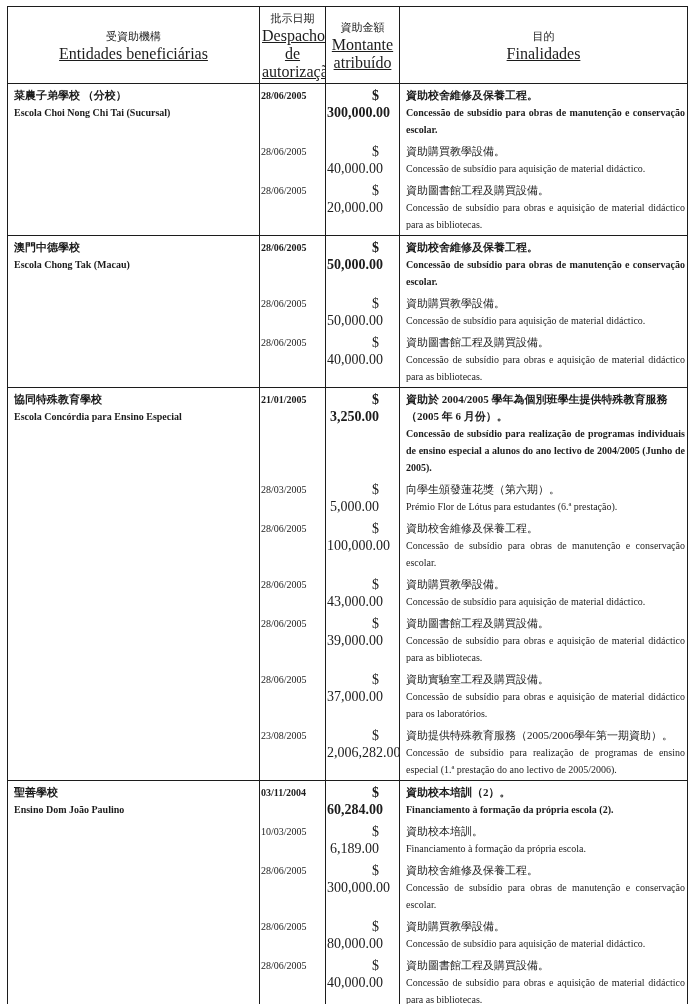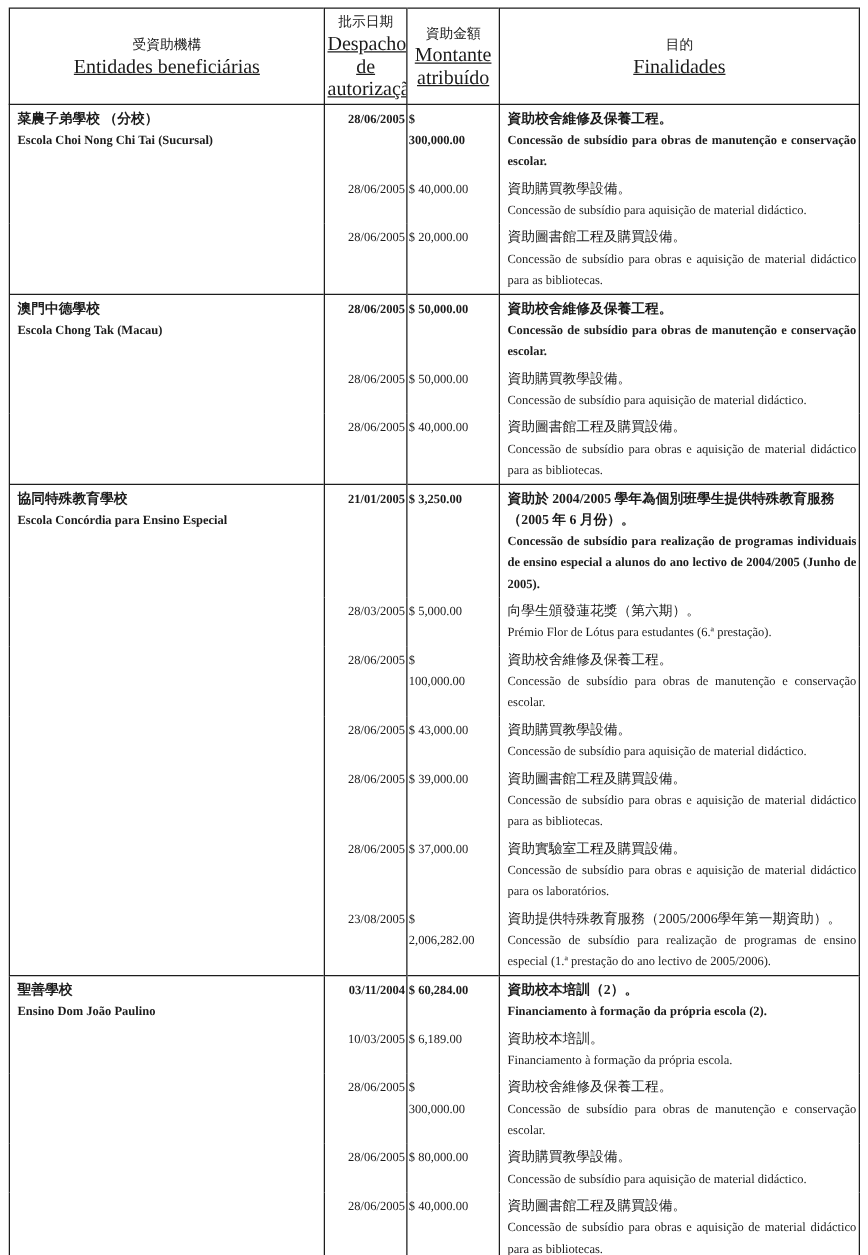--- a/index.html
+++ b/index.html
@@ -39,27 +39,27 @@
   .gz tr.group-start td { border-top: 1px solid #1c1c1c; font-weight: bold; }
 
   .hcn { font-size: 11px;   line-height: 18px; }
   .hpt { font-size: 16px; line-height: 18px; text-decoration: underline; }
 
   td.entity { padding: 3px 6px 2px 6px; }
   .entity .cn  { font-size: 11px; line-height: 17px; }
   .entity .ptn { font-size: 10px; line-height: 17px; }
 
   td.date {
-    text-align: right;
+    text-align: left;
     font-size: 10px; line-height: 17px;
     padding: 3px 1px 2px 1px;
   }
   td.amt {
-    text-align: left;
-    font-size: 10px; line-height: 17px;
+    text-align: right;
+    font-size: 14px; line-height: 17px;
     padding: 3px 20px 2px 1px;
   }
   td.purpose { padding: 3px 2px 2px 6px; margin-top: 20px; }
   .purpose .cn { font-size: 11px; line-height: 17px; }
   .purpose .pt { font-size: 10px; line-height: 17px; text-align: justify; }
 </style>
 </head>
 <body>
 
 <div class="sheet">

